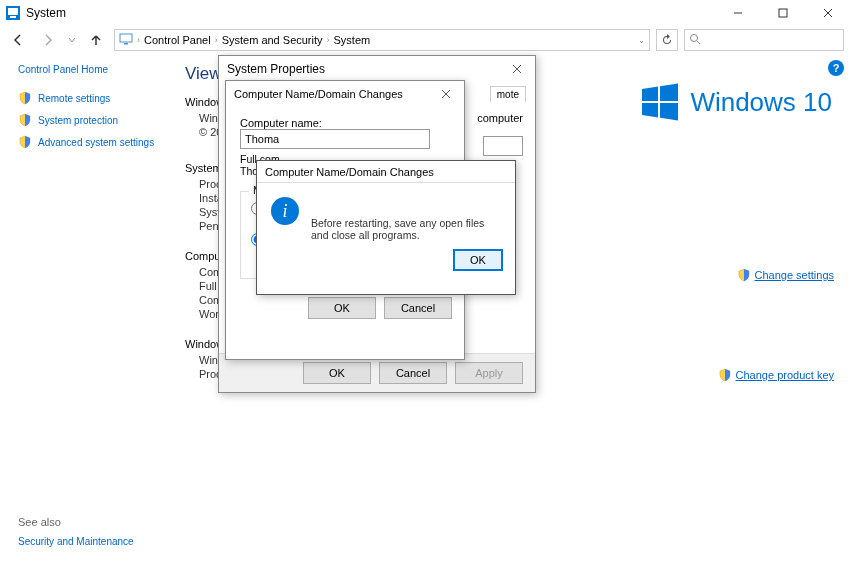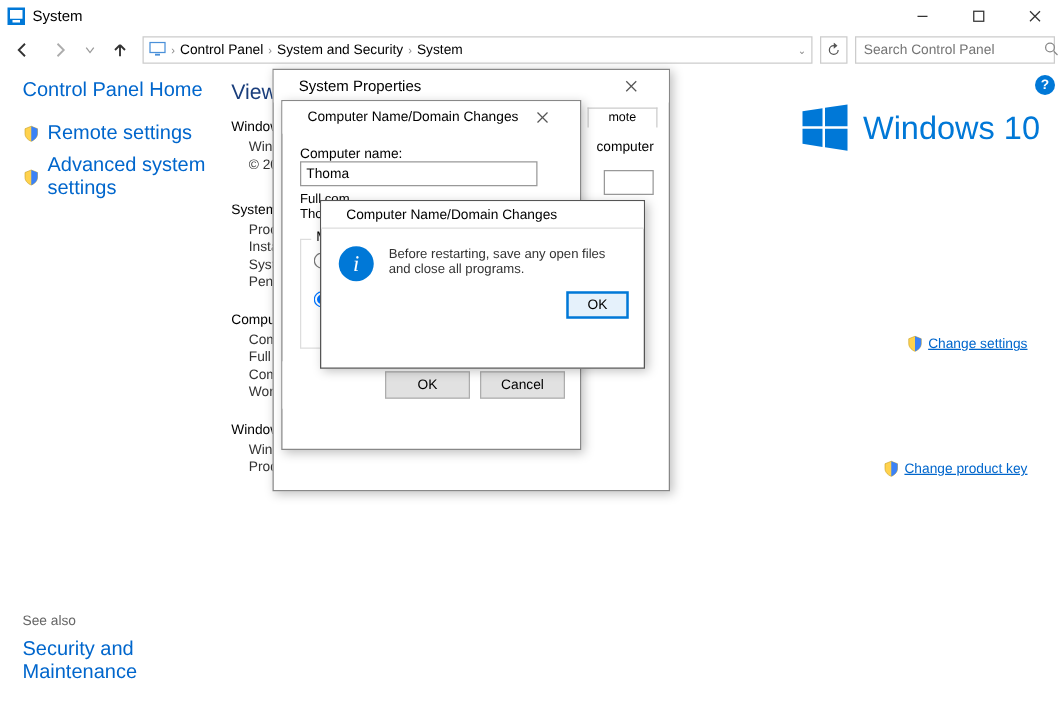--- a/index.html
+++ b/index.html
@@ -20,44 +20,44 @@
   .breadcrumb .sep { color: #888; font-size: 9px; }
   .refreshbtn { width: 22px; height: 22px; border: 1px solid #ccc; display: flex; align-items: center; justify-content: center; }
   .bc-dropdown { color: #888; font-size: 8px; margin-left: auto; }
   .searchbox { width: 160px; height: 22px; border: 1px solid #ccc; display: flex; align-items: center; padding: 0 4px; color: #888; }
   .searchbox input { border: none; outline: none; flex: 1; font-size: 11px; background: transparent; }
   .searchbox .sicon { color: #666; }
 
   
   .main { display: flex; height: calc(567px - 26px - 28px); }
   .sidebar { width: 175px; padding: 10px 8px 8px 18px; position: relative; }
-  .sidebar a { display: flex; align-items: center; gap: 6px; color: #0066cc; text-decoration: none; font-size: 16px; margin-bottom: 8px; }
+  .sidebar a { display: flex; align-items: center; gap: 6px; color: #0066cc; text-decoration: none; font-size: 10px; margin-bottom: 8px; }
   .shield { display: inline-flex; width: 14px; height: 14px; }
   .seealso { position: absolute; bottom: 12px; left: 18px; color: #666; }
   .seealso .hdr { margin-bottom: 8px; display:block; }
 
   .content { flex: 1; padding: 10px 14px 10px 10px; position: relative; }
   .heading { color: #1a3e7c; font-size: 17px; font-weight: normal; margin-bottom: 12px; }
   .section { margin-bottom: 10px; }
   .sectitle { color: #000; margin-bottom: 4px; }
   .row { display: flex; margin-bottom: 2px; }
   .row .lbl { width: 120px; padding-left: 14px; color: #333; }
   .row .val { color: #333; }
 
-  .rightlinks { position: absolute; right: 14px; margin-left: 48px; }
+  .rightlinks { position: absolute; right: 2px; margin-left: 48px; }
   .linkwithshield { display: flex; align-items: center; gap: 4px; color: #0066cc; font-size: 11px; }
 
   .winlogo { position: absolute; right: 18px; top: 28px; display: flex; align-items: center; gap: 10px; }
   .winlogo .logotext { color: #0078d7; font-size: 26px; font-weight: 300; }
 
   .help-icon { position: absolute; right: 6px; top: 6px; width: 16px; height: 16px; border-radius: 50%; background: #0078d7; color: #fff; display: flex; align-items: center; justify-content: center; font-size: 11px; font-weight: bold; }
 
   
   .dialog { position: absolute; background: #fff; border: 1px solid #888; box-shadow: 2px 2px 8px rgba(0,0,0,0.25); }
-  .dlg-title { height: 26px; display: flex; align-items: center; padding: 0 20px; font-size: 12px; background: #fff; }
+  .dlg-title { height: 26px; display: flex; align-items: center; padding: 0 8px; font-size: 12px; background: #fff; }
   .dlg-title .dtx { flex: 1; }
   .dlg-close { width: 20px; height: 20px; display: flex; align-items: center; justify-content: center; color: #555; }
   .dlg-body { padding: 10px 14px; font-size: 11px; }
   .dlg-tabs { display: flex; border-bottom: 1px solid #ccc; padding: 4px 4px 0 4px; gap:0; font-size:11px;}
   .dlg-tab { padding: 3px 8px; border: 1px solid #ccc; border-bottom: none; background: #fff; margin-right:-1px;}
   .dlg-foot { display: flex; justify-content: flex-end; gap: 8px; padding: 8px 12px; background: #f0f0f0; border-top: 1px solid #ddd;}
   .btn { min-width: 68px; height: 22px; border: 1px solid #adadad; background: #e1e1e1; font-size: 11px; display: inline-flex; align-items: center; justify-content: center; }
   .btn.default { border: 2px solid #0078d7; background: #e5f1fb; }
   .btn.disabled { color: #999; }
 
@@ -67,28 +67,28 @@
   .radio { display: flex; align-items: center; gap: 4px; margin-bottom: 4px; }
   .radio input { margin:0; }
 
   
   #dlg-sysprops { left: 218px; top: 55px; width: 318px; height: 338px; }
   
   #dlg-rename { left: 225px; top: 80px; width: 240px; height: 280px; }
   
   #dlg-restart { left: 256px; top: 160px; width: 260px; height: 135px; border: 1px solid #555; }
 
-  #dlg-sysprops .dlg-tabs .dlg-tab { font-size: 10px; padding: 2px 16px; }
+  #dlg-sysprops .dlg-tabs .dlg-tab { font-size: 10px; padding: 2px 6px; }
   #dlg-sysprops .prop-body { padding: 10px 12px; font-size: 11px; }
   #dlg-sysprops .desc-row { display:flex; gap:6px; align-items:flex-start;}
 
   #dlg-restart .ibody { display: flex; gap: 12px; padding: 14px 14px 8px; }
   #dlg-restart .infocircle { width: 28px; height: 28px; border-radius: 50%; background: #0078d7; color: #fff; display: flex; align-items: center; justify-content: center; font-size: 18px; font-style: italic; font-family: Georgia, serif; flex-shrink: 0; }
   #dlg-restart .msg1 { color: #003399; font-size: 12px; margin-bottom: 6px; }
-  #dlg-restart .msg2 { font-size: 10.5px; color: #333; }
+  #dlg-restart .msg2 { font-size: 10.5px; color: #333; margin-top: 20px; }
   #dlg-restart .foot { display:flex; justify-content:flex-end; padding: 0 12px 10px; }
 </style>
 </head>
 <body>
 
 <div class="titlebar">
   <span class="appicon">
     <svg viewBox="0 0 12 12">
         <rect x="1" y="1" width="10" height="7" fill="#fff"></rect>
         <rect x="3" y="9" width="6" height="2" fill="#fff"></rect>
@@ -146,21 +146,20 @@
     <span class="sep">›</span>
     <span>System</span>
     <span class="bc-dropdown">⌄</span>
   </div>
   <div class="refreshbtn">
       <svg width="12" height="12" viewBox="0 0 12 12">
         <path d="M10 6 A4 4 0 1 1 6 2 L6 0 L9 2.5 L6 5 L6 3 A3 3 0 1 0 9 6" fill="#555"></path>
       </svg>
     </div>
   <div class="searchbox">
-    <input placeholder="Search Control Panel" style="">
     <span class="sicon"><svg width="12" height="12" viewBox="0 0 12 12">
           <circle cx="5" cy="5" r="3.5" fill="none" stroke="#888"></circle>
           <line x1="8" y1="8" x2="11" y2="11" stroke="#888"></line>
         </svg></span>
   </div>
 </div>
 
 <div class="main">
   <div class="sidebar">
     <a href="#" style="margin-bottom:16px;">
@@ -175,20 +174,29 @@
         </span>
         <span>Remote settings</span>
       </a>
     <a href="#">
         <span class="shield">
           <svg viewBox="0 0 14 14">
             <path d="M7 1 L12 3 V7 C12 10 9 12.5 7 13 C5 12.5 2 10 2 7 V3 Z" fill="#ffd24d" stroke="#c9a227" stroke-width="0.5"></path>
             <path d="M7 1 L12 3 V7 C12 10 9 12.5 7 13 V1 Z" fill="#3b82f6"></path>
           </svg>
         </span>
+        <span>System protection</span>
+      </a>
+    <a href="#">
+        <span class="shield">
+          <svg viewBox="0 0 14 14">
+            <path d="M7 1 L12 3 V7 C12 10 9 12.5 7 13 C5 12.5 2 10 2 7 V3 Z" fill="#ffd24d" stroke="#c9a227" stroke-width="0.5"></path>
+            <path d="M7 1 L12 3 V7 C12 10 9 12.5 7 13 V1 Z" fill="#3b82f6"></path>
+          </svg>
+        </span>
         <span>Advanced system settings</span>
       </a>
 
     <div class="seealso">
       <span class="hdr">See also</span>
       <a href="#">Security and Maintenance</a>
     </div>
   </div>
 
   <div class="content">
@@ -303,20 +311,25 @@
   </div>
   <div class="prop-body">
     <div class="desc-row" style="justify-content:flex-end;">
       <span>computer</span>
     </div>
     <div style="height:12px"></div>
     <div style="display:flex; justify-content:flex-end;">
         <div style="width:40px; height:20px; border:1px solid #999; background:#fff"></div>
       </div>
   </div>
+  <div class="dlg-foot" style="position:absolute; bottom:0; left:0; right:0;">
+    <div class="btn">OK</div>
+    <div class="btn">Cancel</div>
+    <div class="btn disabled">Apply</div>
+  </div>
 </div>
 
 <div id="dlg-rename" class="dialog">
   <div class="dlg-title">
     <span class="dtx" style="font-size:11px;">Computer Name/Domain Changes</span>
     <span class="dlg-close">
         <svg width="10" height="10" viewBox="0 0 10 10">
           <line x1="1" y1="1" x2="9" y2="9" stroke="#555"></line>
           <line x1="9" y1="1" x2="1" y2="9" stroke="#555"></line>
         </svg>

